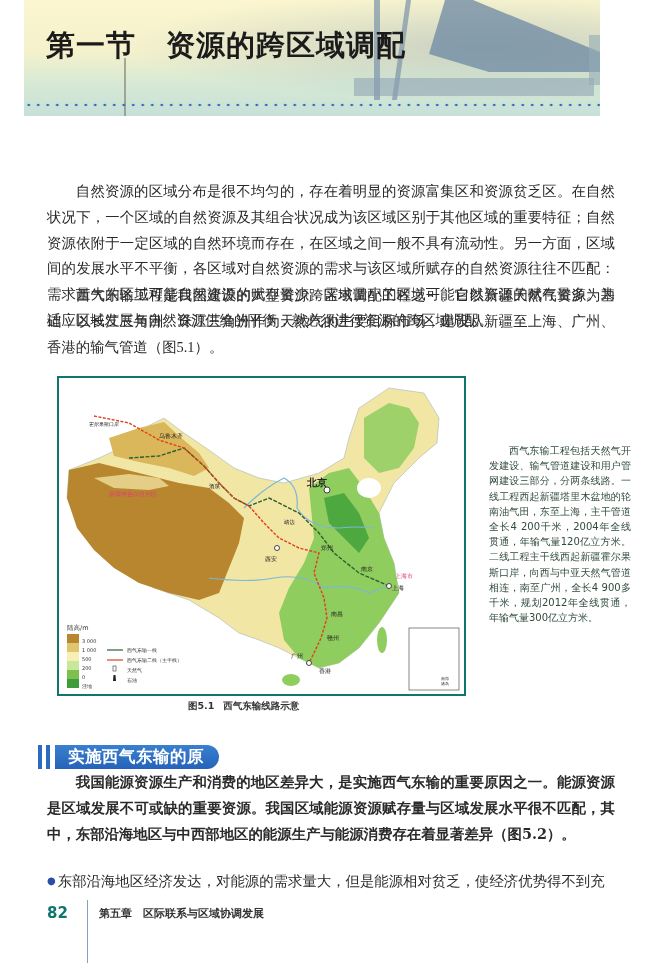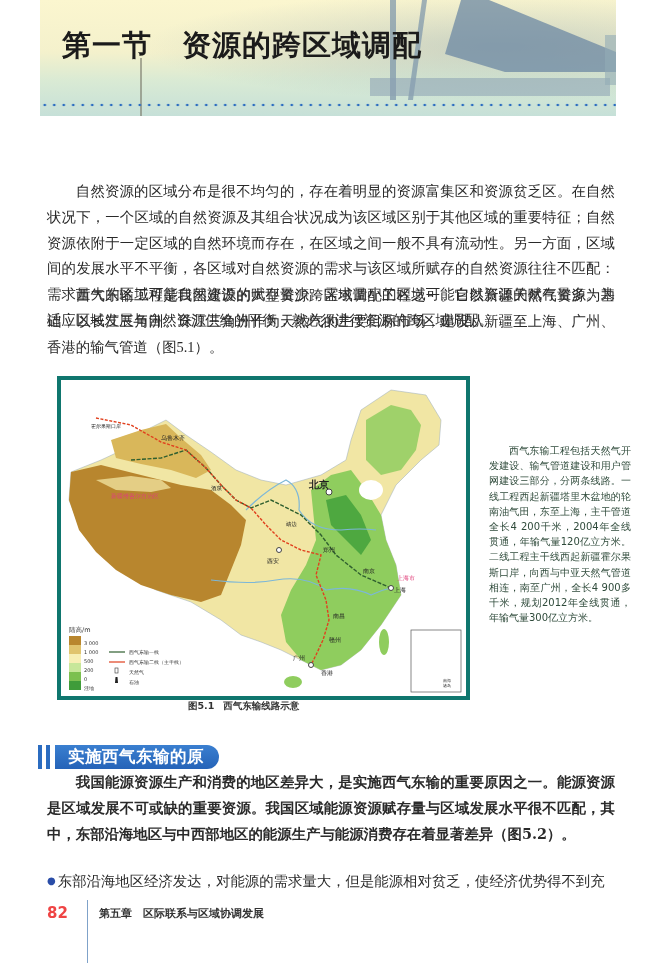--- a/index.html
+++ b/index.html
@@ -1,20 +1,20 @@
 <!DOCTYPE html>
 <html><head>
 <meta charset="utf-8">
 <style>
   html, body { margin:0; padding:0; background:#fff; }
   body { width:650px; height:963px; position:relative; overflow:hidden;
          font-family:"DejaVu Serif","Liberation Serif",serif; color:#222; }
 
   
-  .banner { position:absolute; left:40px; top:0; width:576px; height:116px; overflow:hidden;
+  .banner { position:absolute; left:24px; top:0; width:576px; height:116px; overflow:hidden;
     background: linear-gradient(180deg,#fbf6cf 0%,#f4f1cc 45%,#d9ead4 70%,#c6e0d8 100%); }
   .banner .sky { position:absolute; inset:0;
     background: radial-gradient(ellipse at 80% 40%, rgba(120,150,175,.35), transparent 55%); }
   .rig { position:absolute; }
   .rig.beam { left:385px; top:0; width:200px; height:90px; background:#6c88a3; opacity:.75;
     clip-path: polygon(18% 0,32% 0,100% 62%,100% 80%,40% 80%,10% 60%); }
   .rig.post1 { left:350px; top:0; width:6px; height:100px; background:#7b94aa; opacity:.7; }
   .rig.post2 { left:375px; top:0; width:5px; height:100px; background:#7b94aa; opacity:.7; transform:skewX(-8deg); }
   .rig.base { left:330px; top:78px; width:240px; height:18px; background:#8aa1b3; opacity:.55; }
   .rig.pole { left:100px; top:58px; width:2px; height:58px; background:#7a7a6a; opacity:.6; }
@@ -30,42 +30,42 @@
   
   .para { position:absolute; left:47px; width:568px; font-size:14.4px; line-height:25.8px;
     text-align:justify; text-indent:2em; margin:0; color:#2a2a2a; }
   .p1 { top:146px;margin-top:33px; }
   .p2 { top:283px;font-family:Liberation Serif, serif; }
   .p3 { top:769px;font-weight:bold; }
   .p4 { top:868px; text-indent:0; }
   .bullet { color:#2a4da8; font-size:10px; vertical-align:2px; margin-right:2px; }
 
   
-  .map { position:absolute; left:57px; top:376px; width:405px; height:316px; border:4px solid #0f766e; background:#fff; overflow:hidden; }
+  .map { position:absolute; left:57px; top:376px; width:405px; height:316px; border:2px solid #0f766e; background:#fff; overflow:hidden; }
   .map svg { width:100%; height:100%; display:block; }
   .map-caption { position:absolute; left:188px; top:700px; font-family:"DejaVu Sans",sans-serif;
     font-size:9.5px; font-weight:bold; color:#333; }
   .map-caption span + span { margin-left:9px; }
 
   .side-note { position:absolute; left:474px; top:428px; width:142px; font-size:10px;
     line-height:15.2px; color:#2e4a3a; text-align:justify; text-indent:2em;
     font-family:"DejaVu Sans",sans-serif; margin:15px; }
 
   
   .sec { position:absolute; left:38px; top:745px; height:24px; }
   .sec .bar { position:absolute; top:0; width:4px; height:24px; background:#2b6cc0; }
   .sec .b1 { left:0; } .sec .b2 { left:8px; }
   .sec .pill { position:absolute; left:17px; top:0; height:24px; width:164px;
     background:linear-gradient(180deg,#3a7fd0,#2563b8); border-radius:0 14px 14px 0;
     color:#fff; font-family:"DejaVu Sans",sans-serif; font-weight:bold; font-size:16.5px;
     line-height:24px; padding-left:13px; box-sizing:border-box; letter-spacing:.5px; }
 
   
   .footer { position:absolute; left:47px; top:904px; font-family:"DejaVu Sans",sans-serif; }
-  .page-num { position:absolute; left:0; top:0; font-size:15px; font-weight:bold; color:#ef4444; }
+  .page-num { position:absolute; left:0; top:0; font-size:15px; font-weight:bold; color:#0f766e; }
   .footer .vline { position:absolute; left:40px; top:-4px; width:1px; height:64px; background:#7fa2c9; }
   .chapter { position:absolute; left:52px; top:2px; font-size:11px; font-weight:bold; color:#333; white-space:pre; width:300px; }
 
   .lbl { font-family:"DejaVu Sans",sans-serif; }
 </style>
 </head>
 <body>
 
 <div class="banner">
   <div class="sky"></div>

